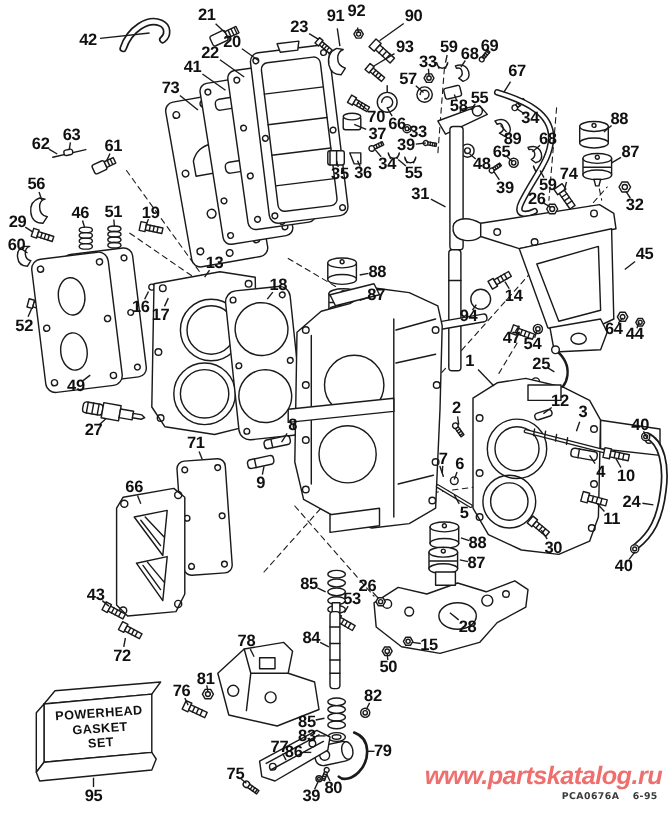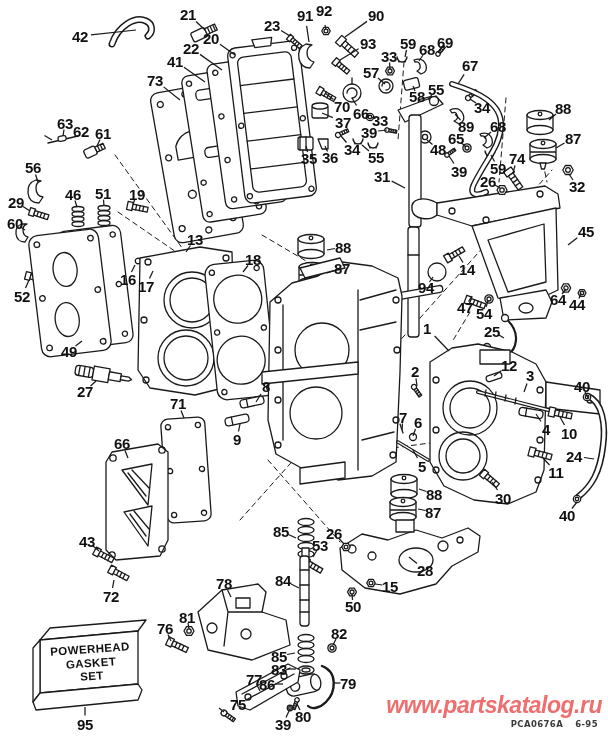--- a/index.html
+++ b/index.html
@@ -621,21 +621,21 @@
       <div class="plabel" style="left: 376px; top: 157px;">55</div>
       <div class="plabel" style="left: 438px; top: 149px;">48</div>
       <div class="plabel" style="left: 459px; top: 171px;">39</div>
       <div class="plabel" style="left: 498px; top: 168px;">59</div>
       <div class="plabel" style="left: 517px; top: 158px;">74</div>
       <div class="plabel" style="left: 488px; top: 181px;">26</div>
       <div class="plabel" style="left: 577px; top: 186px;">32</div>
       <div class="plabel" style="left: 563px; top: 108px;">88</div>
       <div class="plabel" style="left: 573px; top: 138px;">87</div>
       <div class="plabel" style="left: 382px; top: 176px;">31</div>
-      <div class="plabel" style="left: 37px; top: 131px; margin-left: 44px;">62</div>
+      <div class="plabel" style="left: 37px; top: 131px;">62</div>
       <div class="plabel" style="left: 65px; top: 123px;">63</div>
       <div class="plabel" style="left: 103px; top: 133px;">61</div>
       <div class="plabel" style="left: 33px; top: 167px;">56</div>
       <div class="plabel" style="left: 16px; top: 202px;">29</div>
       <div class="plabel" style="left: 15px; top: 223px;">60</div>
       <div class="plabel" style="left: 73px; top: 194px;">46</div>
       <div class="plabel" style="left: 103px; top: 193px;">51</div>
       <div class="plabel" style="left: 137px; top: 194px;">19</div>
       <div class="plabel" style="left: 195px; top: 239px;">13</div>
       <div class="plabel" style="left: 253px; top: 259px; text-align: center;">18</div>
@@ -681,21 +681,21 @@
       <div class="plabel" style="left: 320px; top: 545px;">53</div>
       <div class="plabel" style="left: 281px; top: 531px;">85</div>
       <div class="plabel" style="left: 283px; top: 580px;">84</div>
       <div class="plabel" style="left: 224px; top: 583px;">78</div>
       <div class="plabel" style="left: 339px; top: 633px;">82</div>
       <div class="plabel" style="left: 279px; top: 656px;">85</div>
       <div class="plabel" style="left: 279px; top: 669px;">83</div>
       <div class="plabel" style="left: 267px; top: 684px;">86</div>
       <div class="plabel" style="left: 348px; top: 683px;">79</div>
       <div class="plabel" style="left: 254px; top: 679px;">77</div>
-      <div class="plabel" style="left: 214px; top: 704px; margin-left: 24px;">75</div>
+      <div class="plabel" style="left: 214px; top: 704px;">75</div>
       <div class="plabel" style="left: 303px; top: 716px;">80</div>
       <div class="plabel" style="left: 283px; top: 724px;">39</div>
       <div class="plabel" style="left: 87px; top: 541px;">43</div>
       <div class="plabel" style="left: 111px; top: 596px;">72</div>
       <div class="plabel" style="left: 165px; top: 628px;">76</div>
       <div class="plabel" style="left: 187px; top: 617px;">81</div>
       <div class="plabel" style="left: 85px; top: 724px;">95</div>
     </div>
 
 <div class="gasket-text">

